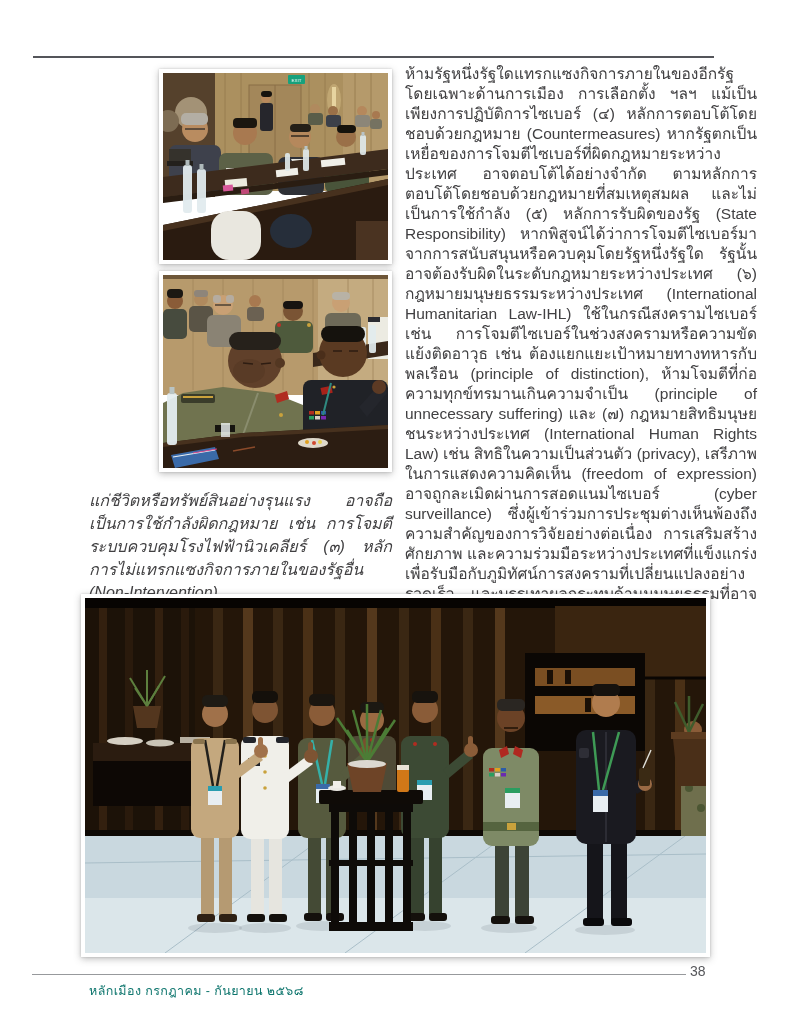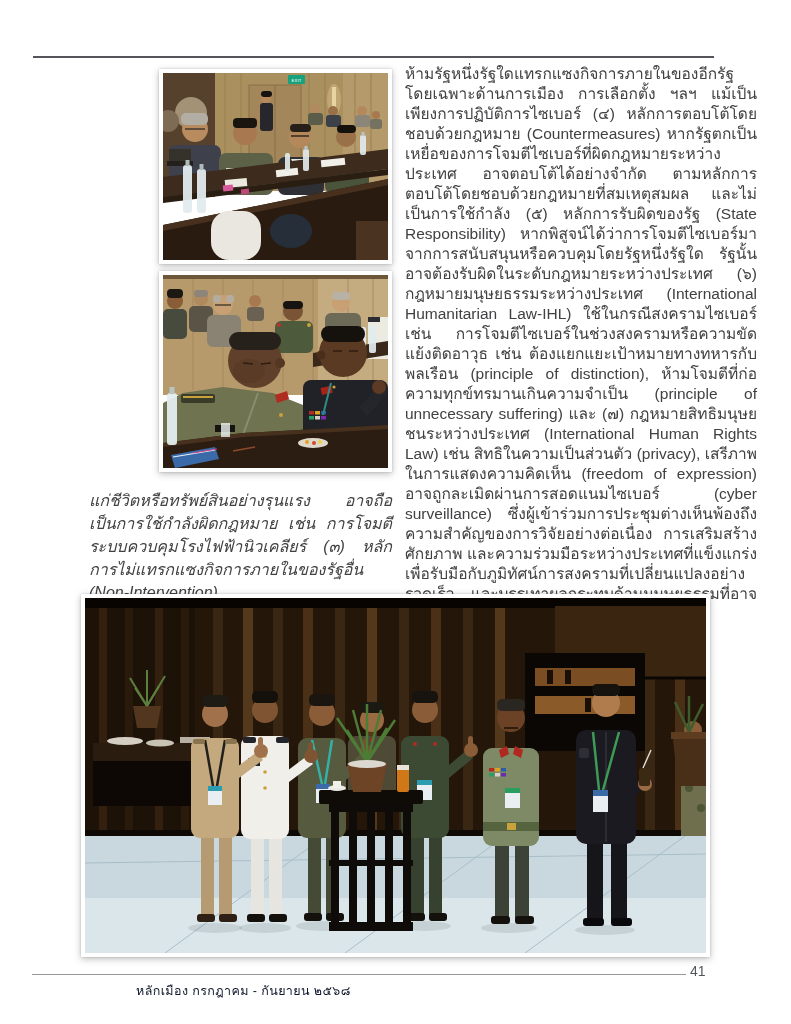--- a/index.html
+++ b/index.html
@@ -20,21 +20,21 @@
     position:absolute;left:405px;top:64px;width:352px;
     font-size:15.5px;line-height:20px;text-align:justify;color:#414042;
   }
   .left-text{
     position:absolute;left:89px;top:489px;width:303px;
     font-size:16px;line-height:23px;text-align:justify;color:#414042;font-style:italic;
   }
   .end-mark{color:#3f9e9b;font-size:14px;white-space:nowrap;}
   .footer-rule{position:absolute;left:32px;top:974px;width:654px;height:1px;background:#97999c;}
   .page-number{position:absolute;left:690px;top:963px;font-size:14px;color:#55565a;}
-  .footer-text{position:absolute;left:89px;top:981px;font-size:12.5px;letter-spacing:.4px;color:#0f172a;margin-left:47px;}
+  .footer-text{position:absolute;left:89px;top:981px;font-size:12.5px;letter-spacing:.4px;color:#0f766e;}
   p{margin:0;}
 </style>
 </head>
 <body>
 
 <div class="page">
 
   <div class="top-rule"></div>
 
   <figure class="photo-frame photo1" aria-label="Seminar audience of military officers and civilians seated at dark conference tables, EXIT sign on panelled wall">
@@ -468,16 +468,16 @@
             <line x1="604" y1="134" x2="604" y2="98"></line>
             <line x1="604" y1="134" x2="618" y2="106"></line>
         </g>
         <rect x="586" y="134" width="35" height="7" fill="#5d3c20"></rect>
         <polygon points="588,141 621,141 621,188 593,188" fill="#4a2f18"></polygon>
       </g>
     </svg>
   </figure>
 
   <div class="footer-rule"></div>
-  <span class="page-number">41</span>
+  <span class="page-number">38</span>
   <div class="footer-text">หลักเมือง กรกฎาคม - กันยายน ๒๕๖๘</div>
 
 </div>
 
 </body></html>

